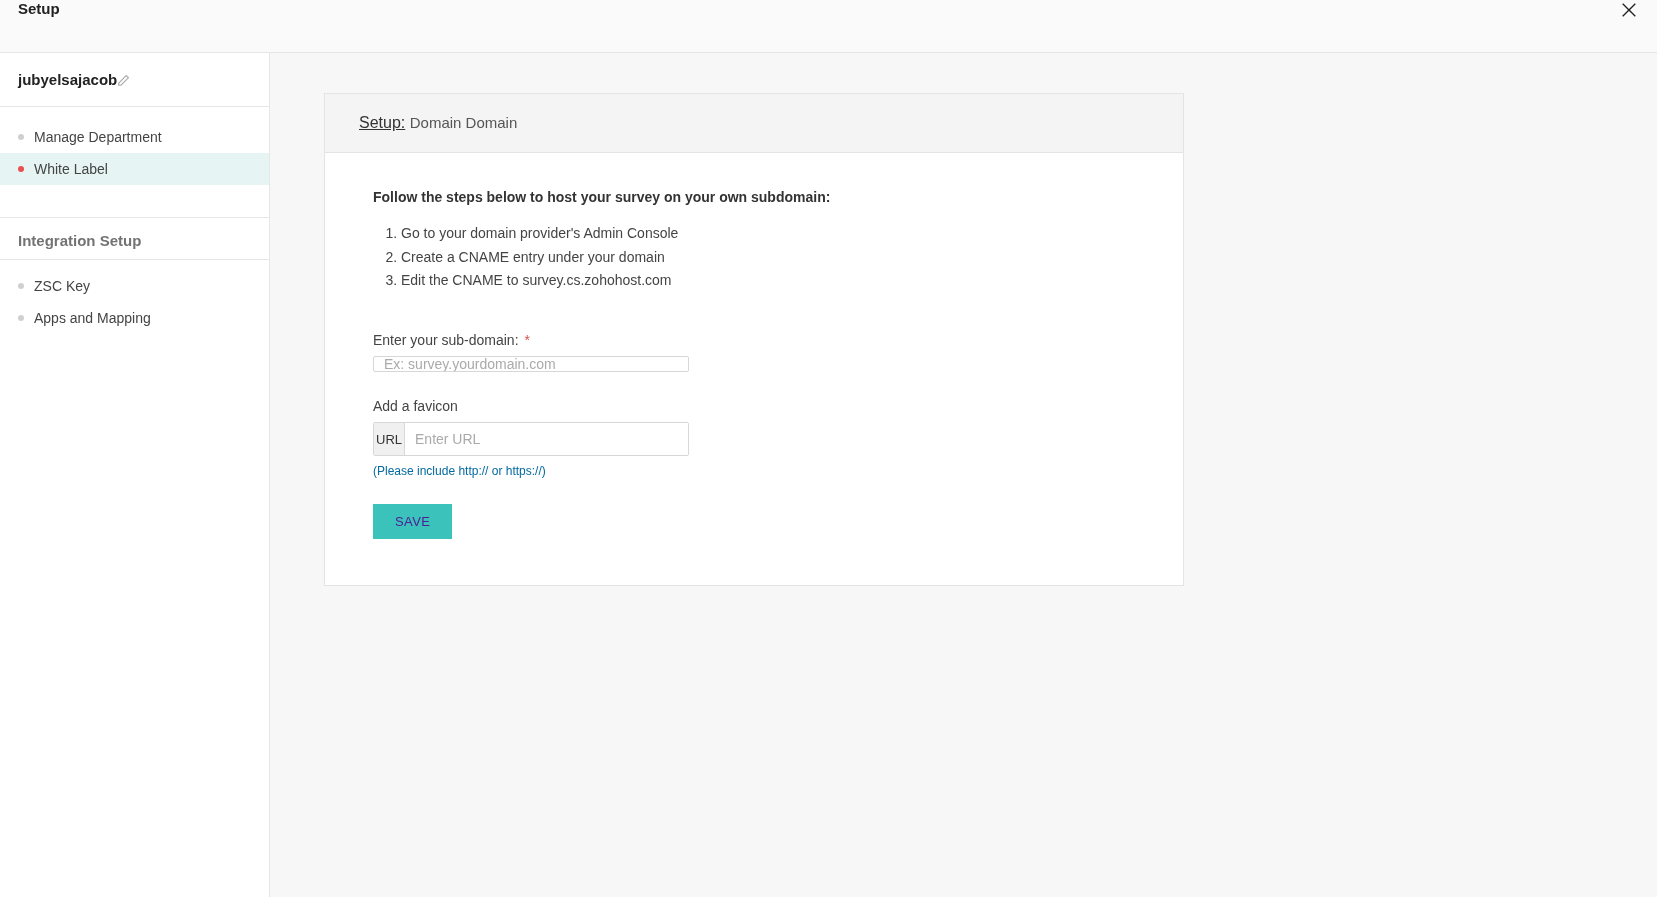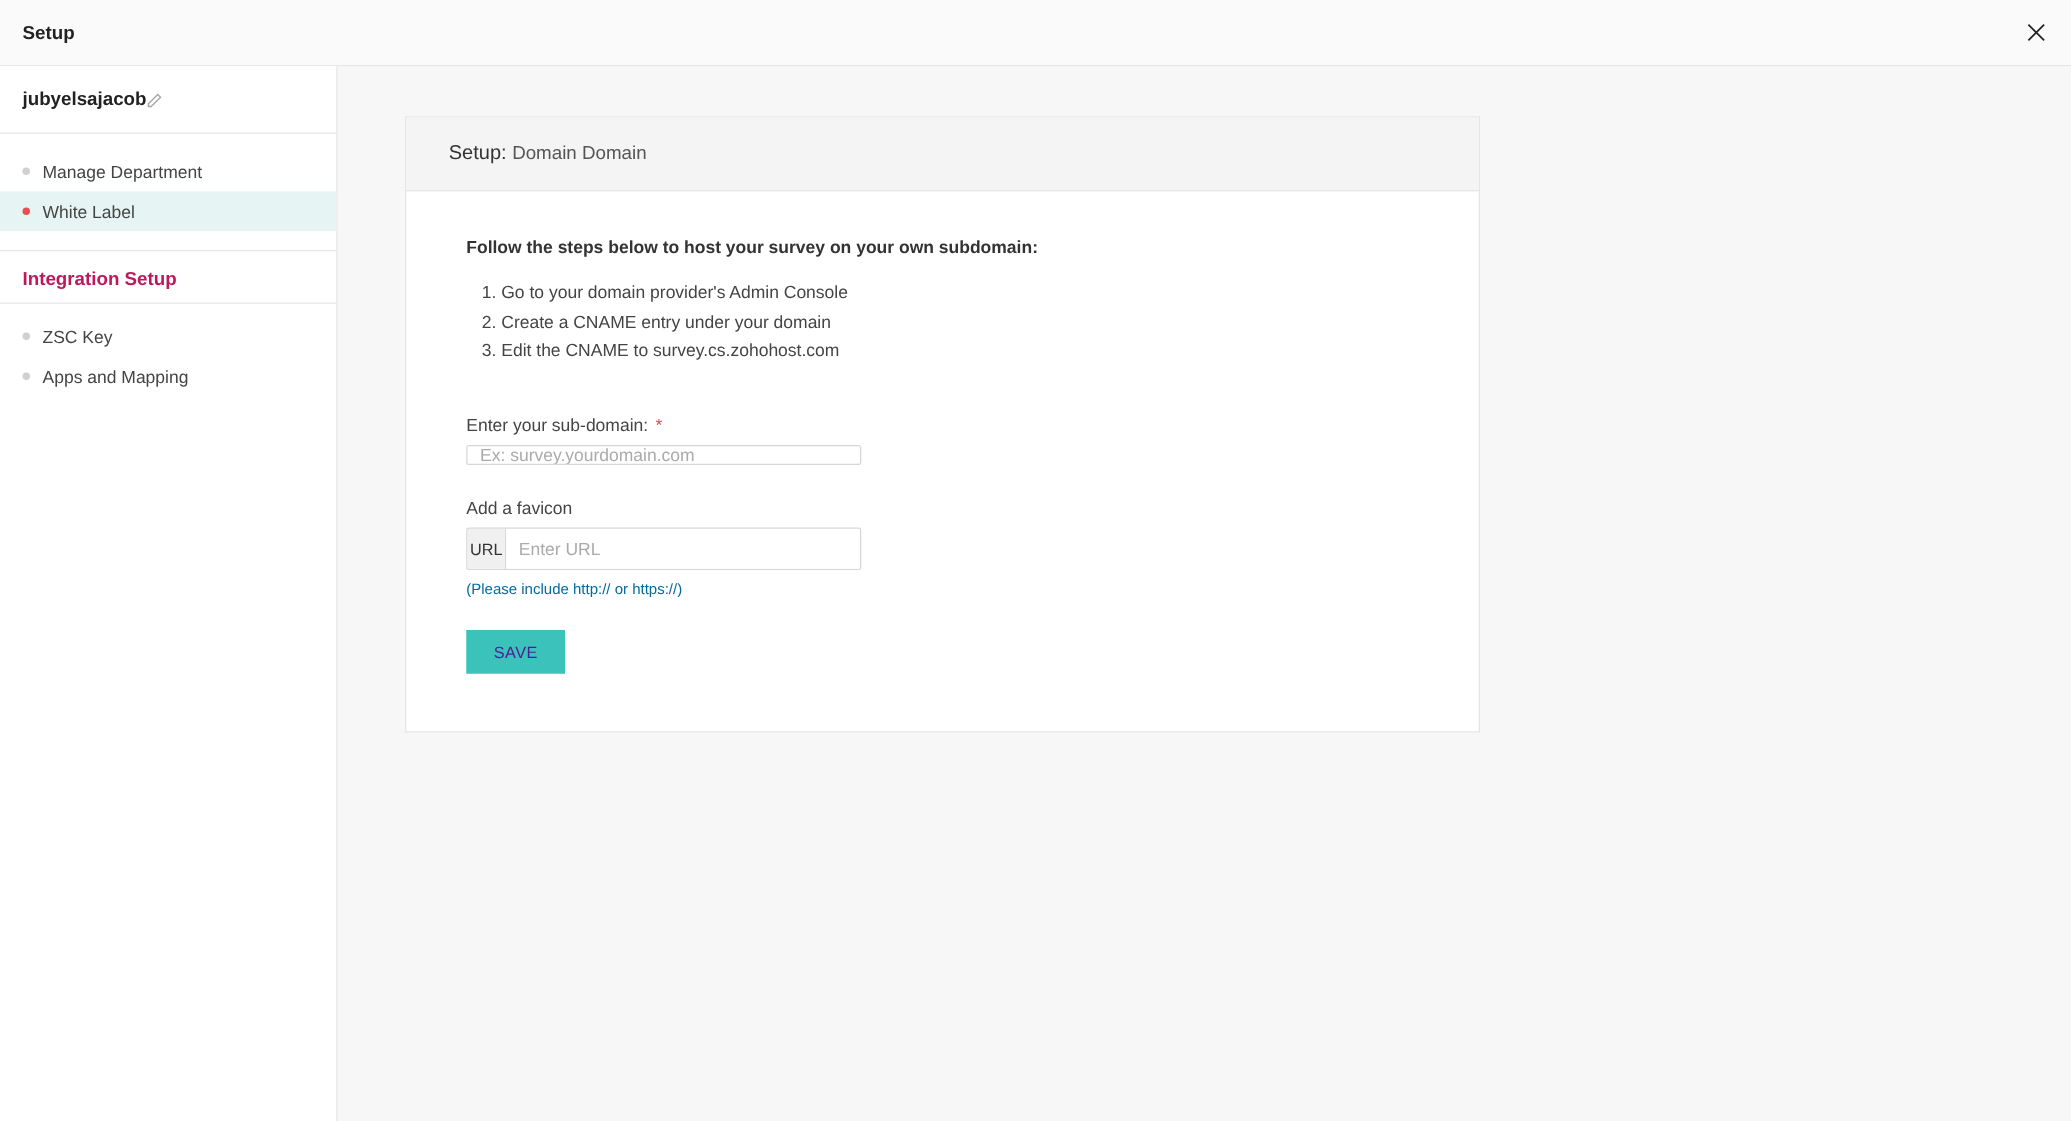--- a/index.html
+++ b/index.html
@@ -7,21 +7,20 @@
     font-family: -apple-system, BlinkMacSystemFont, "Segoe UI", Helvetica, Arial, sans-serif;
     background: #f7f7f7;
     color: #333;
     font-size: 14px;
   }
   .topbar {
     height: 53px;
     background: #fafafa;
     border-bottom: 1px solid #e6e6e6;
     display: flex;
-    align-items: center;
     justify-content: space-between;
     padding: 0 18px;
   }
   .topbar-title {
     font-weight: 600;
     font-size: 15px;
     color: #222;
   }
   .close-icon {
     width: 20px;
@@ -87,43 +86,43 @@
   }
   .nav-item.active .bullet {
     background: #e84f4f;
   }
   .section-heading {
     padding: 14px 18px 10px;
     border-top: 1px solid #e6e6e6;
     border-bottom: 1px solid #e6e6e6;
     font-weight: 600;
     font-size: 15px;
-    color: #be185d;
-    margin-top: 9px;
+    color: #737373;
+    margin-top: 26px;
   }
   .nav-group.secondary { padding-top: 10px; }
 
   .main {
     flex: 1;
     padding: 40px 54px;
   }
   .card {
     width: 860px;
     max-width: 100%;
     background: #ffffff;
     border: 1px solid #e4e4e4;
   }
   .card-header {
     background: #f4f4f4;
     border-bottom: 1px solid #e4e4e4;
     padding: 20px 34px;
     font-size: 16px;
     color: #333;
   }
-  .card-header .prefix { font-weight: 400; }
+  .card-header .prefix { font-weight: 400; text-decoration: underline; }
   .card-header .suffix { font-weight: 400; color: #555; font-size: 15px; }
 
   .card-body {
     padding: 36px 48px 46px;
   }
   .instructions-title {
     font-weight: 600;
     font-size: 14px;
     color: #333;
     margin-bottom: 18px;

